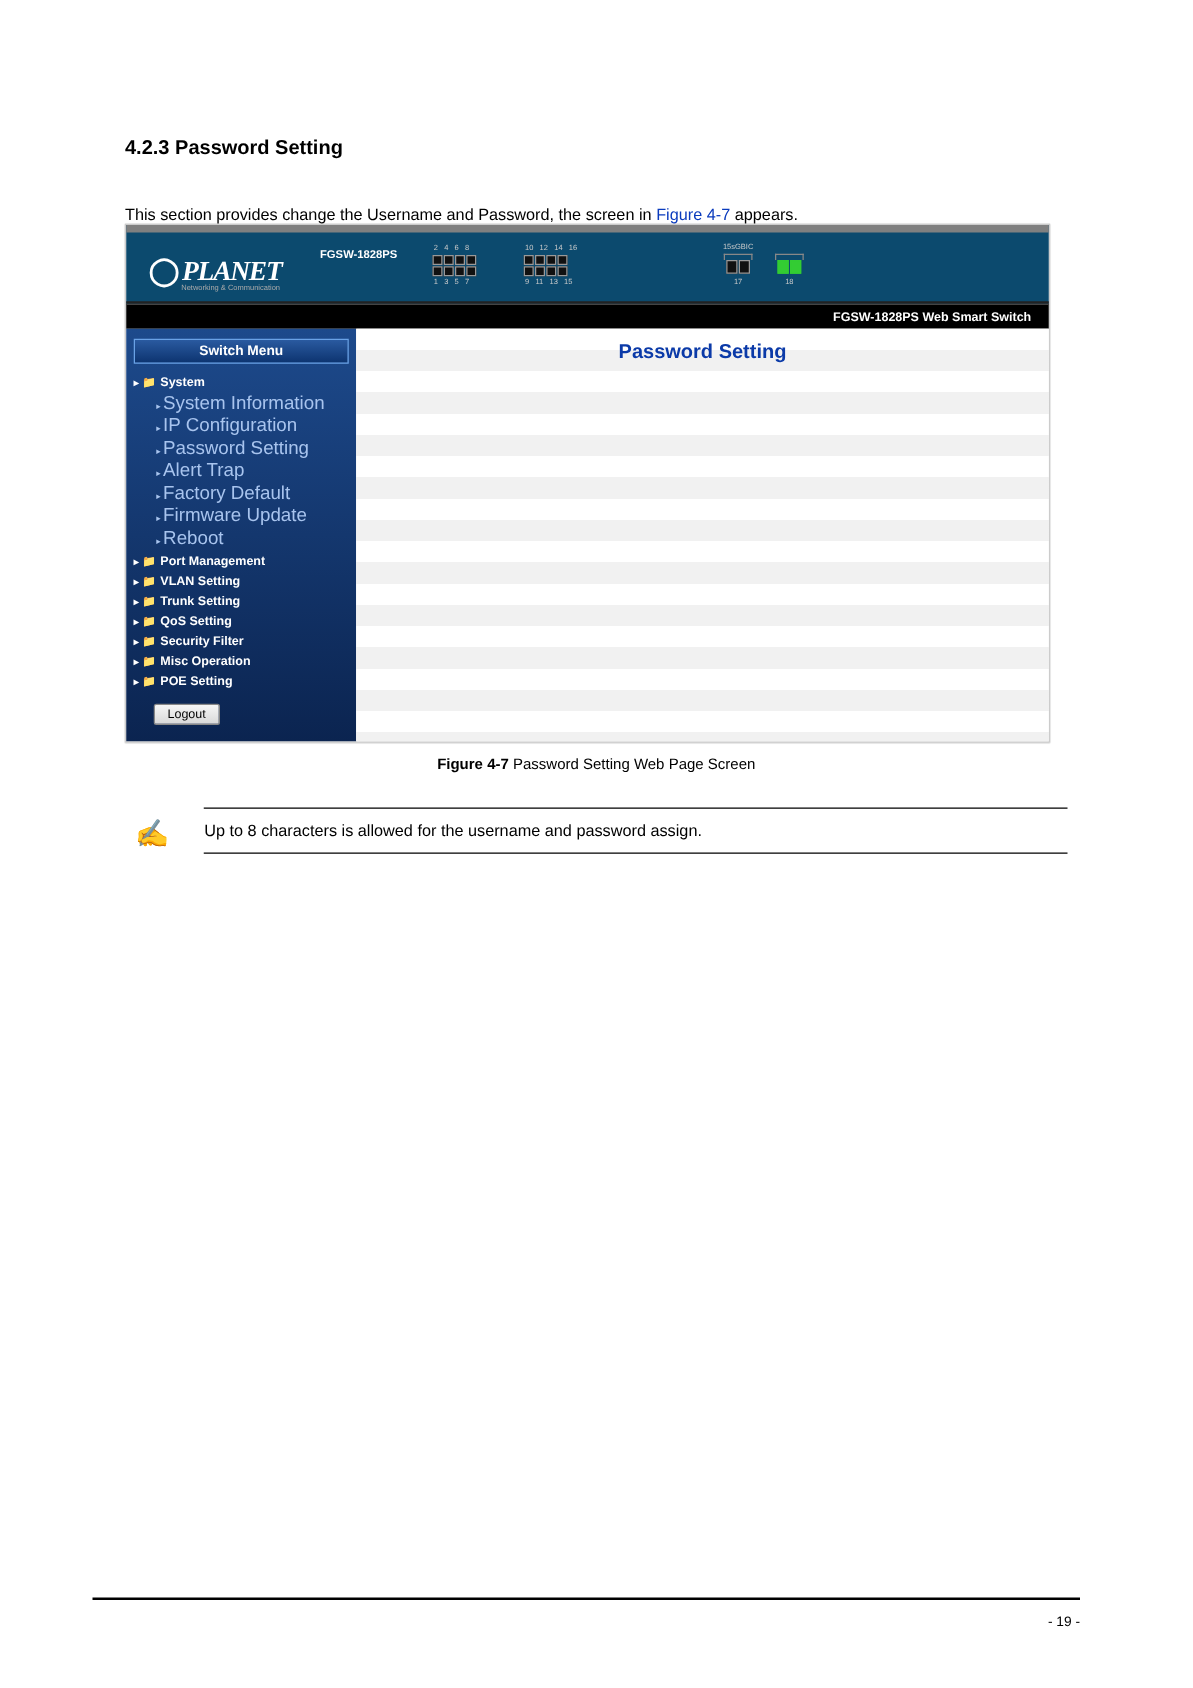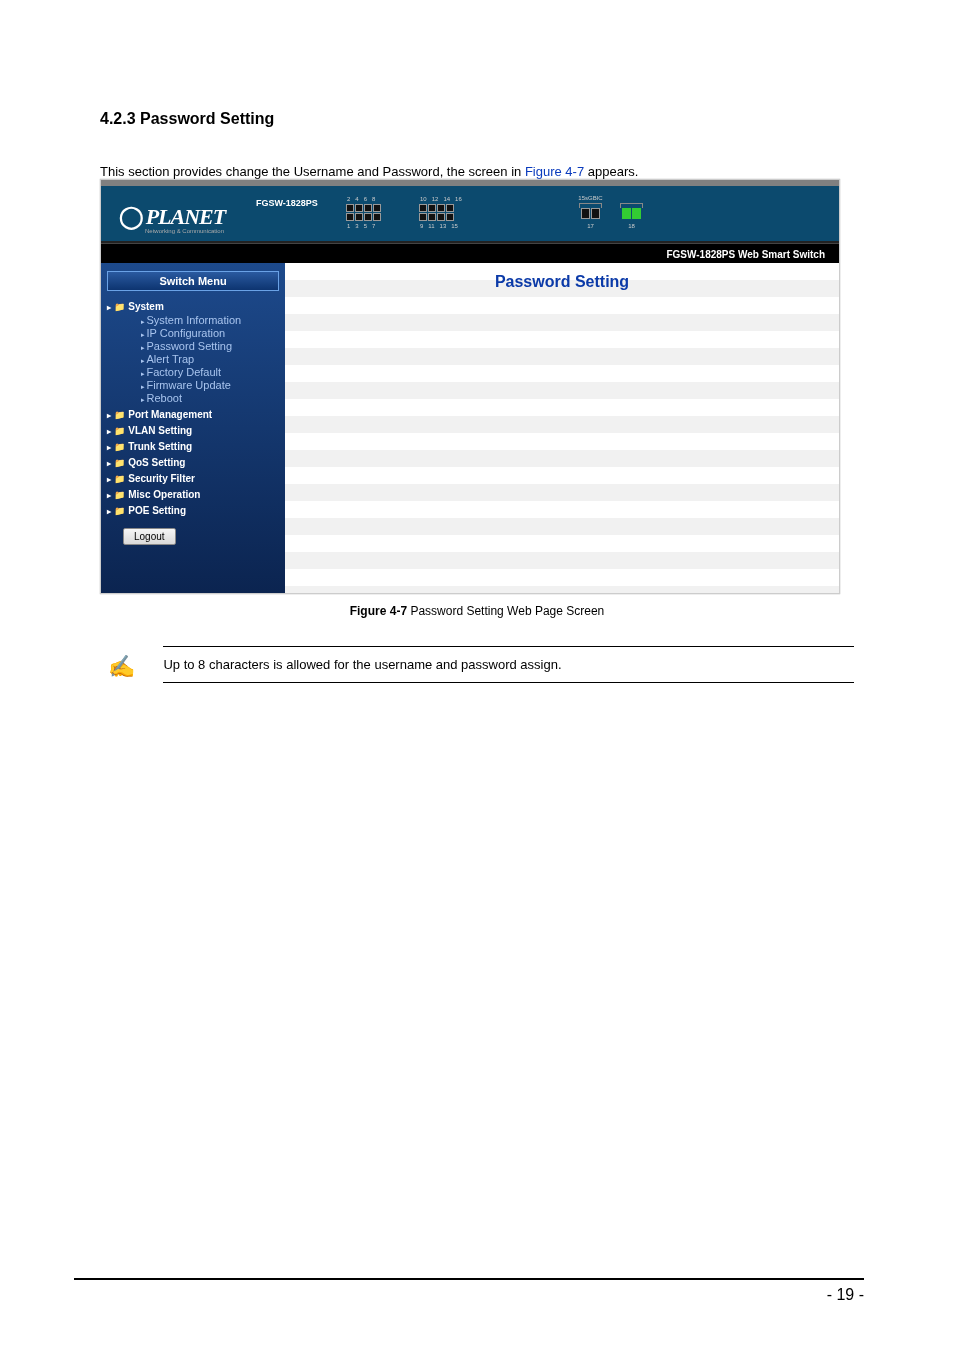--- a/index.html
+++ b/index.html
@@ -157,22 +157,22 @@
     font-size: 8px;
   }
   .menu-cat .fld {
     color: #e6a800;
     margin-right: 3px;
     font-size: 9px;
   }
   .submenu { margin-left: 18px; }
   .submenu .sub {
     color: #a8c4ee;
-    font-size: 11px;
-    margin: 1px 16px;
+    font-size: 15px;
+    margin: 1px 0;
   }
   .submenu .sub::before {
     content: "▸ ";
     font-size: 7px;
   }
   .logout-btn {
     display: inline-block;
     background: linear-gradient(#f6f6f6,#d9d9d9);
     border: 1px solid #888;
     border-radius: 2px;
@@ -267,21 +267,21 @@
   .footer-rule {
     position: absolute;
     left: 74px; right: 90px;
     bottom: 70px;
     border-top: 2px solid #000;
   }
   .page-number {
     position: absolute;
     right: 90px;
     bottom: 46px;
-    font-size: 16px;
+    font-size: 11px;
   }
 </style>
 </head>
 <body>
 
 <div class="page-content">
 
   <div class="section-heading">4.2.3 Password Setting</div>
 
   <p class="intro-text">

